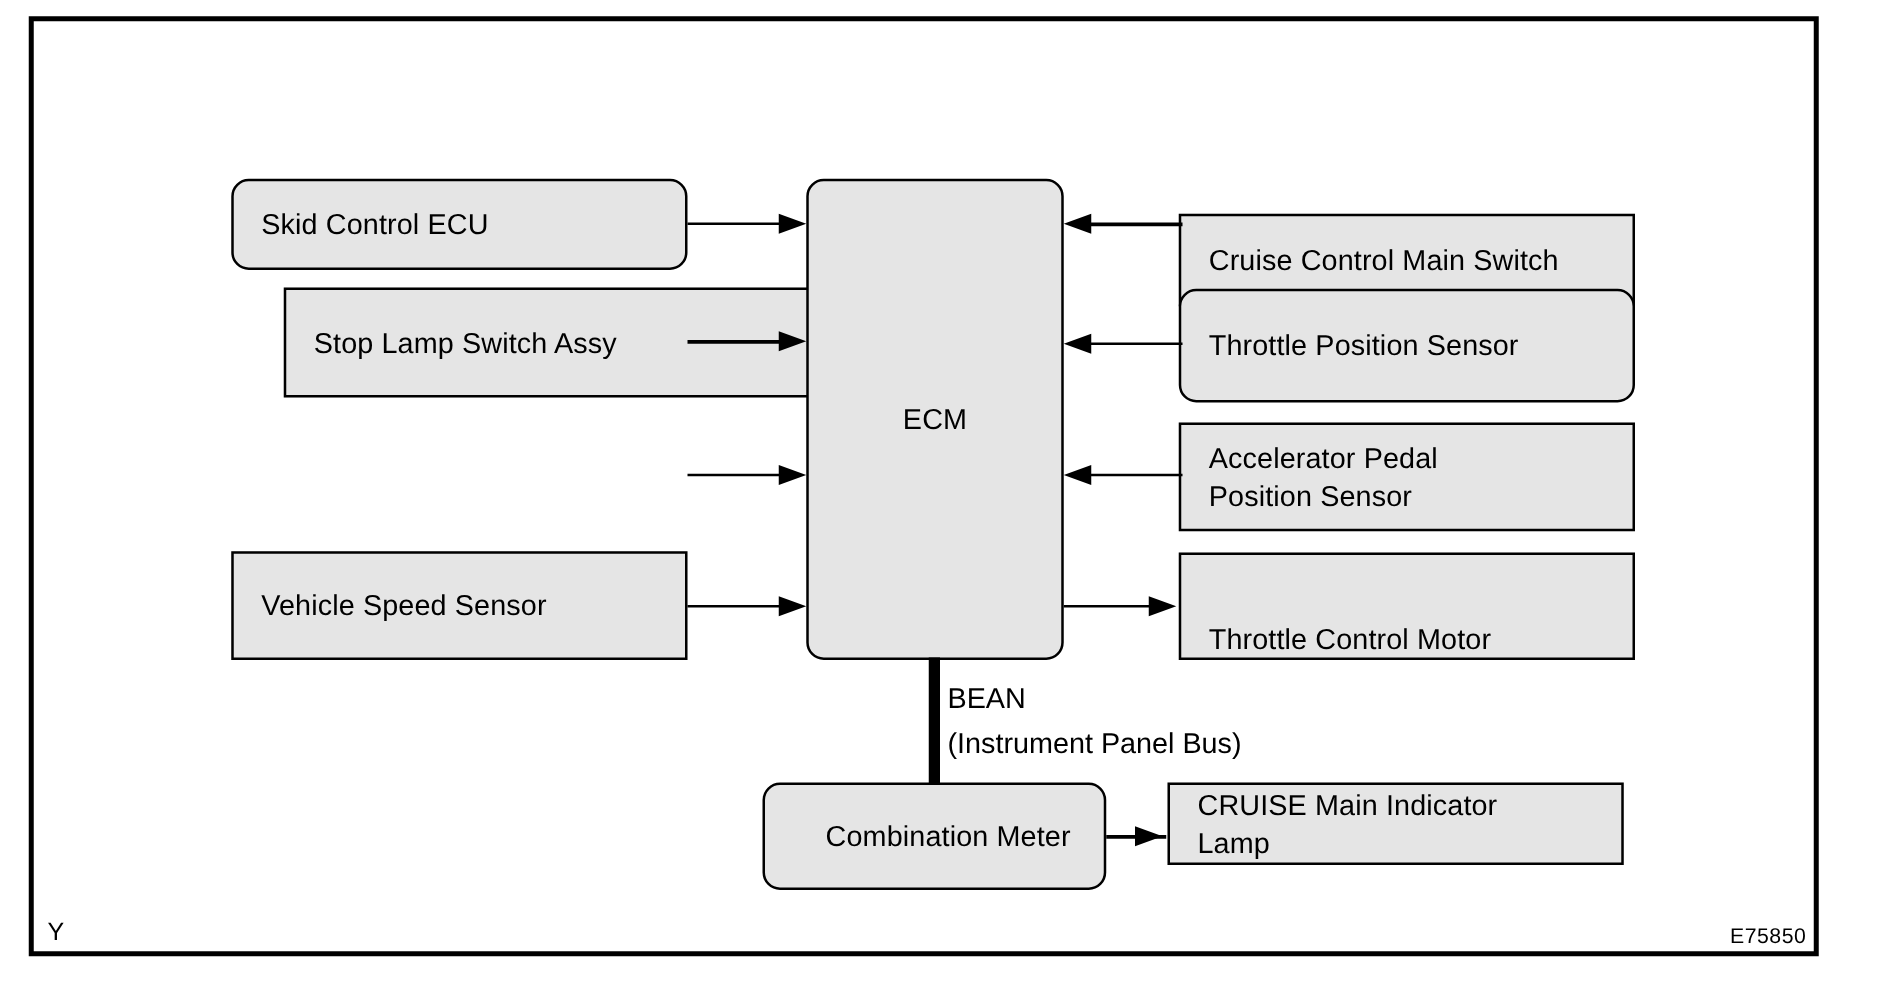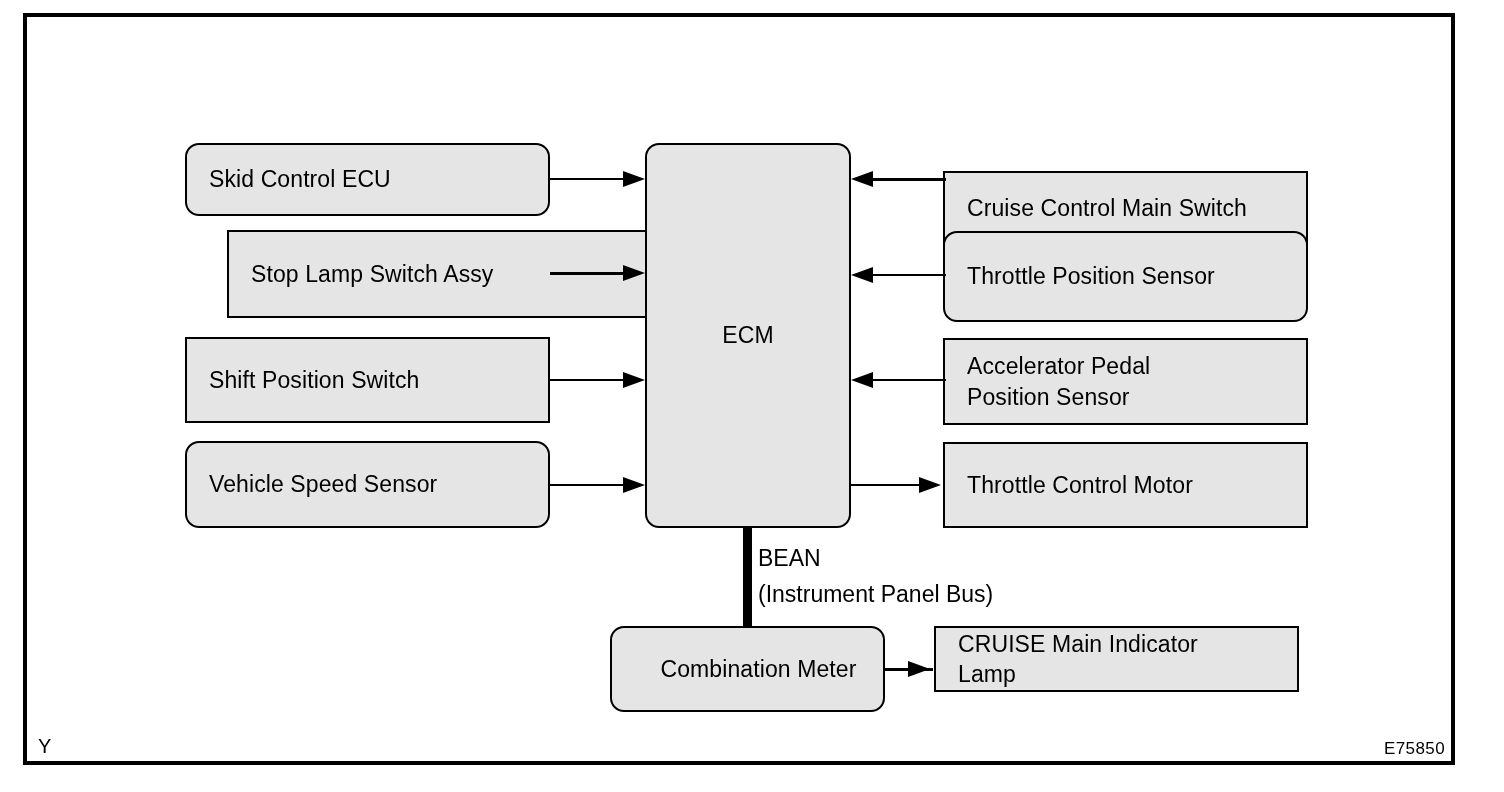--- a/index.html
+++ b/index.html
@@ -97,25 +97,22 @@
   <div id="outer-frame"></div>
 
   <div class="node rounded" style="left:185px; top:143px; width:365px; height:73px;">
     <span class="label">Skid Control ECU</span>
   </div>
 
   <div class="node" style="left:185px; top:230px; width:429px; height:88px;margin-left:42px;">
     <span class="label">Stop Lamp Switch Assy</span>
   </div>
 
-  <div class="node" style="left:185px; top:337px; width:365px; height:86px;">
-    <span class="label">Shift Position Switch</span>
-  </div>
 
-  <div class="node" style="left:185px; top:441px; width:365px; height:87px;border-radius:14px;">
+  <div class="node" style="left:185px; top:441px; width:365px; height:87px;">
     <span class="label">Vehicle Speed Sensor</span>
   </div>
 
   <div class="hline" style="left:550px; top:178px; width:78px;"></div>
   <div class="arrow-r" style="left:623px; top:171px;"></div>
 
   <div class="hline thick" style="left:550px; top:272px; width:78px;"></div>
   <div class="arrow-r" style="left:623px; top:265px;"></div>
 
   <div class="hline" style="left:550px; top:379px; width:78px;"></div>
@@ -134,21 +131,21 @@
 
   <div class="node" style="left:943px; top:231px; width:365px; height:91px;border-radius:14px;">
     <span class="label">Throttle Position Sensor</span>
   </div>
 
   <div class="node" style="left:943px; top:338px; width:365px; height:87px;">
     <span class="label">Accelerator Pedal
 Position Sensor</span>
   </div>
 
-  <div class="node" style="left:943px; top:442px; width:365px; height:86px;">
+  <div class="node" style="left:943px; top:442px; width:365px; height:86px;align-items:flex-end;">
     <span class="label">Throttle Control Motor</span>
   </div>
 
   <div class="hline thick" style="left:868px; top:178px; width:78px;"></div>
   <div class="arrow-l" style="left:851px; top:171px;"></div>
 
   <div class="hline" style="left:868px; top:274px; width:78px;"></div>
   <div class="arrow-l" style="left:851px; top:267px;"></div>
 
   <div class="hline" style="left:868px; top:379px; width:78px;"></div>

